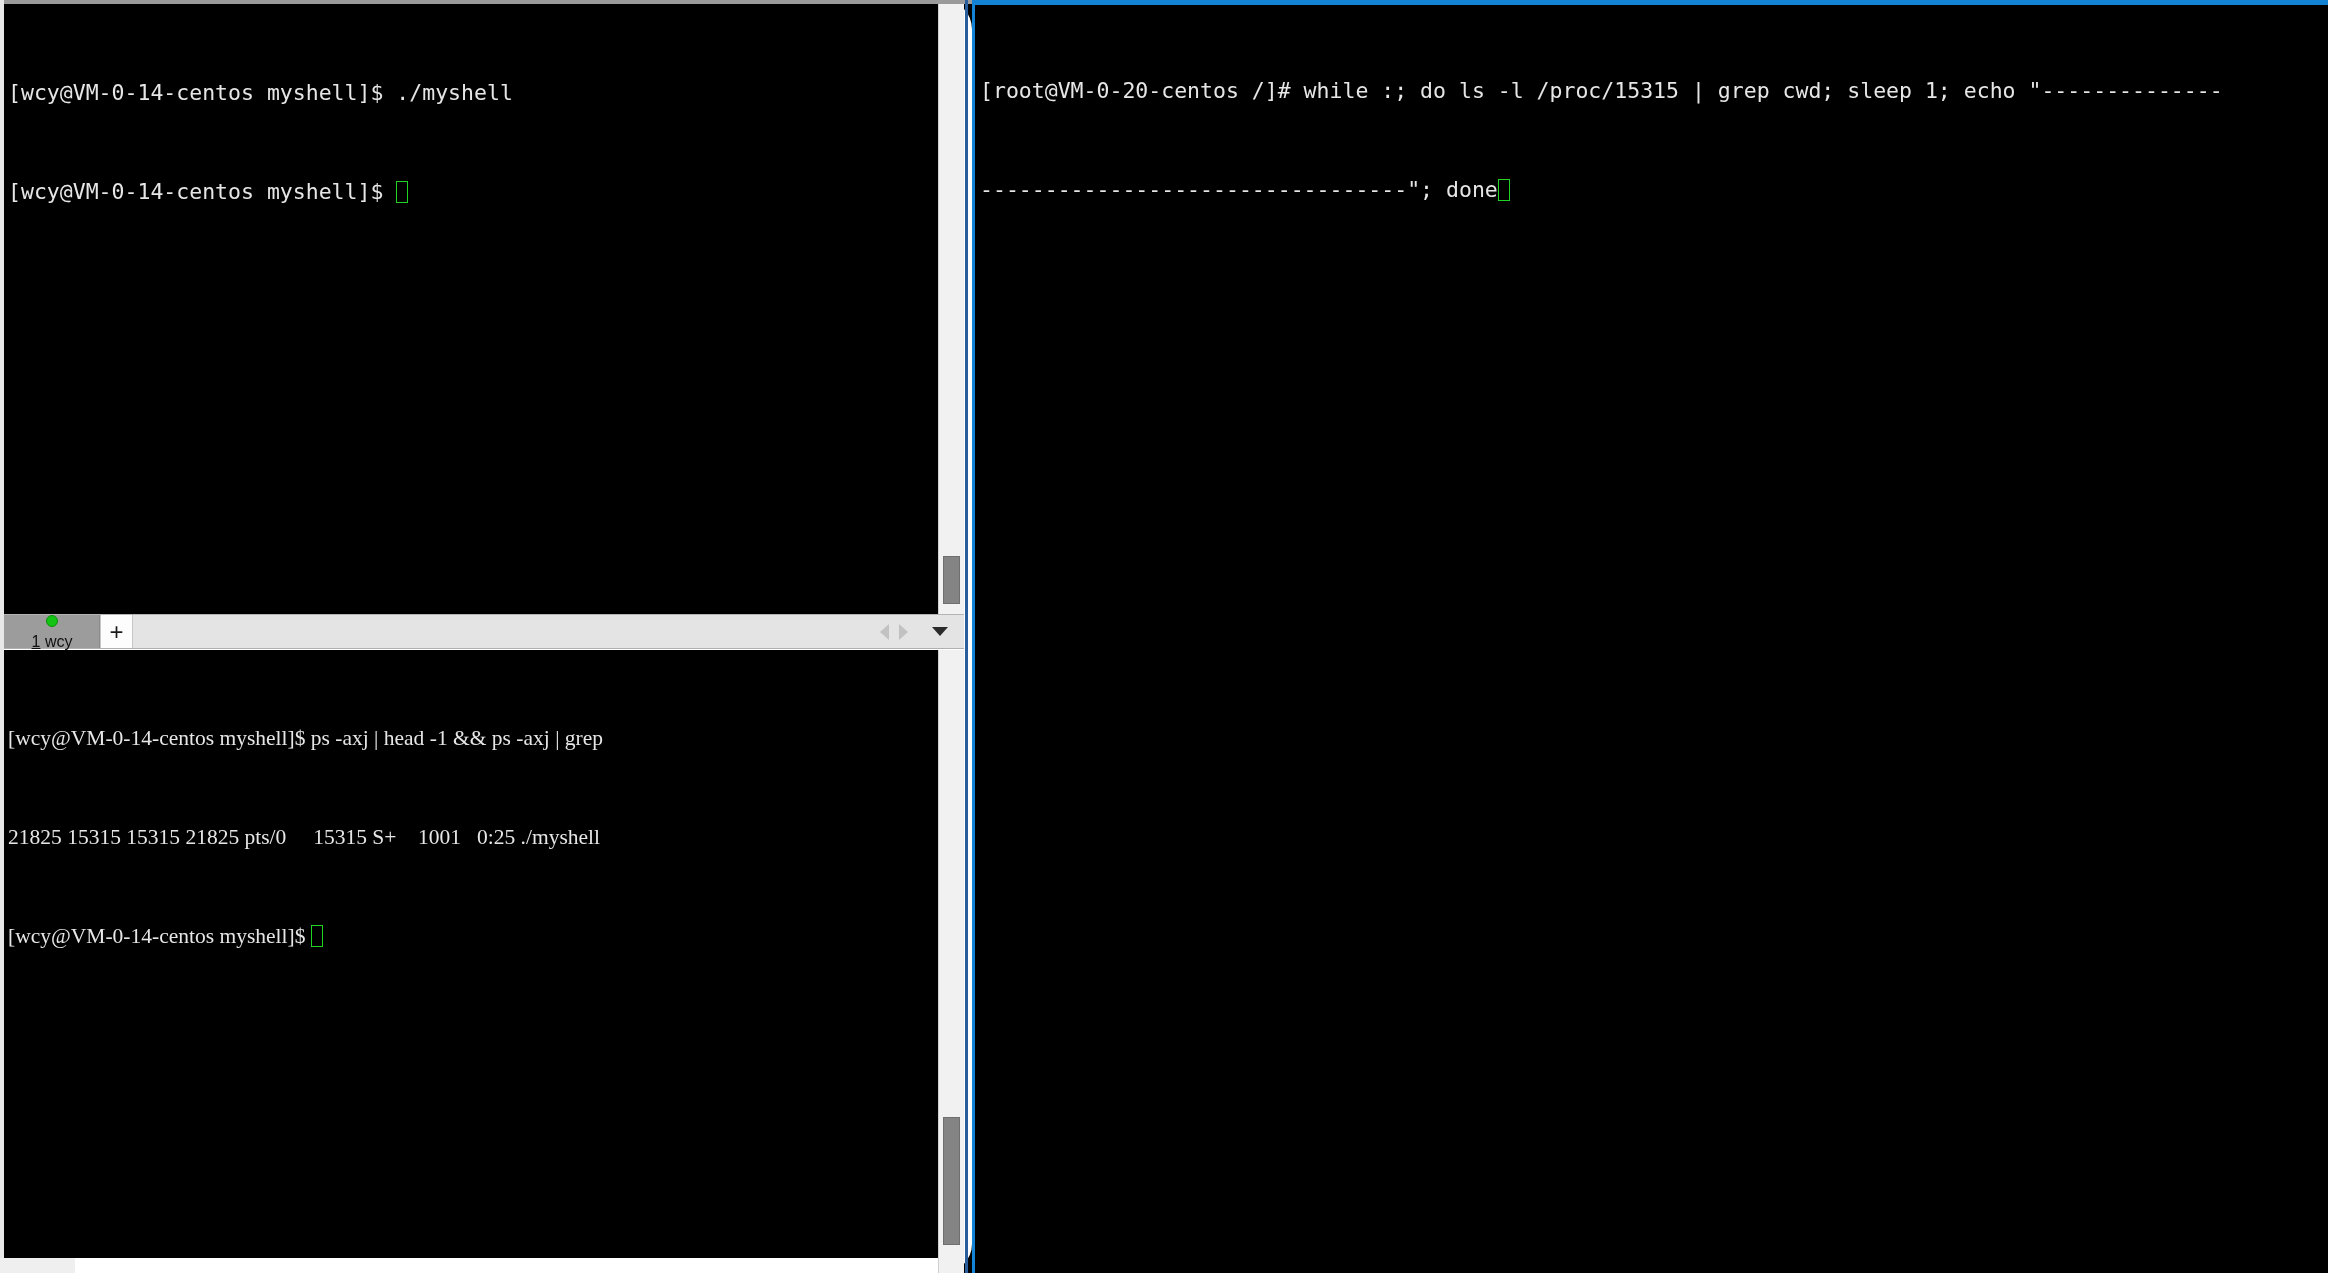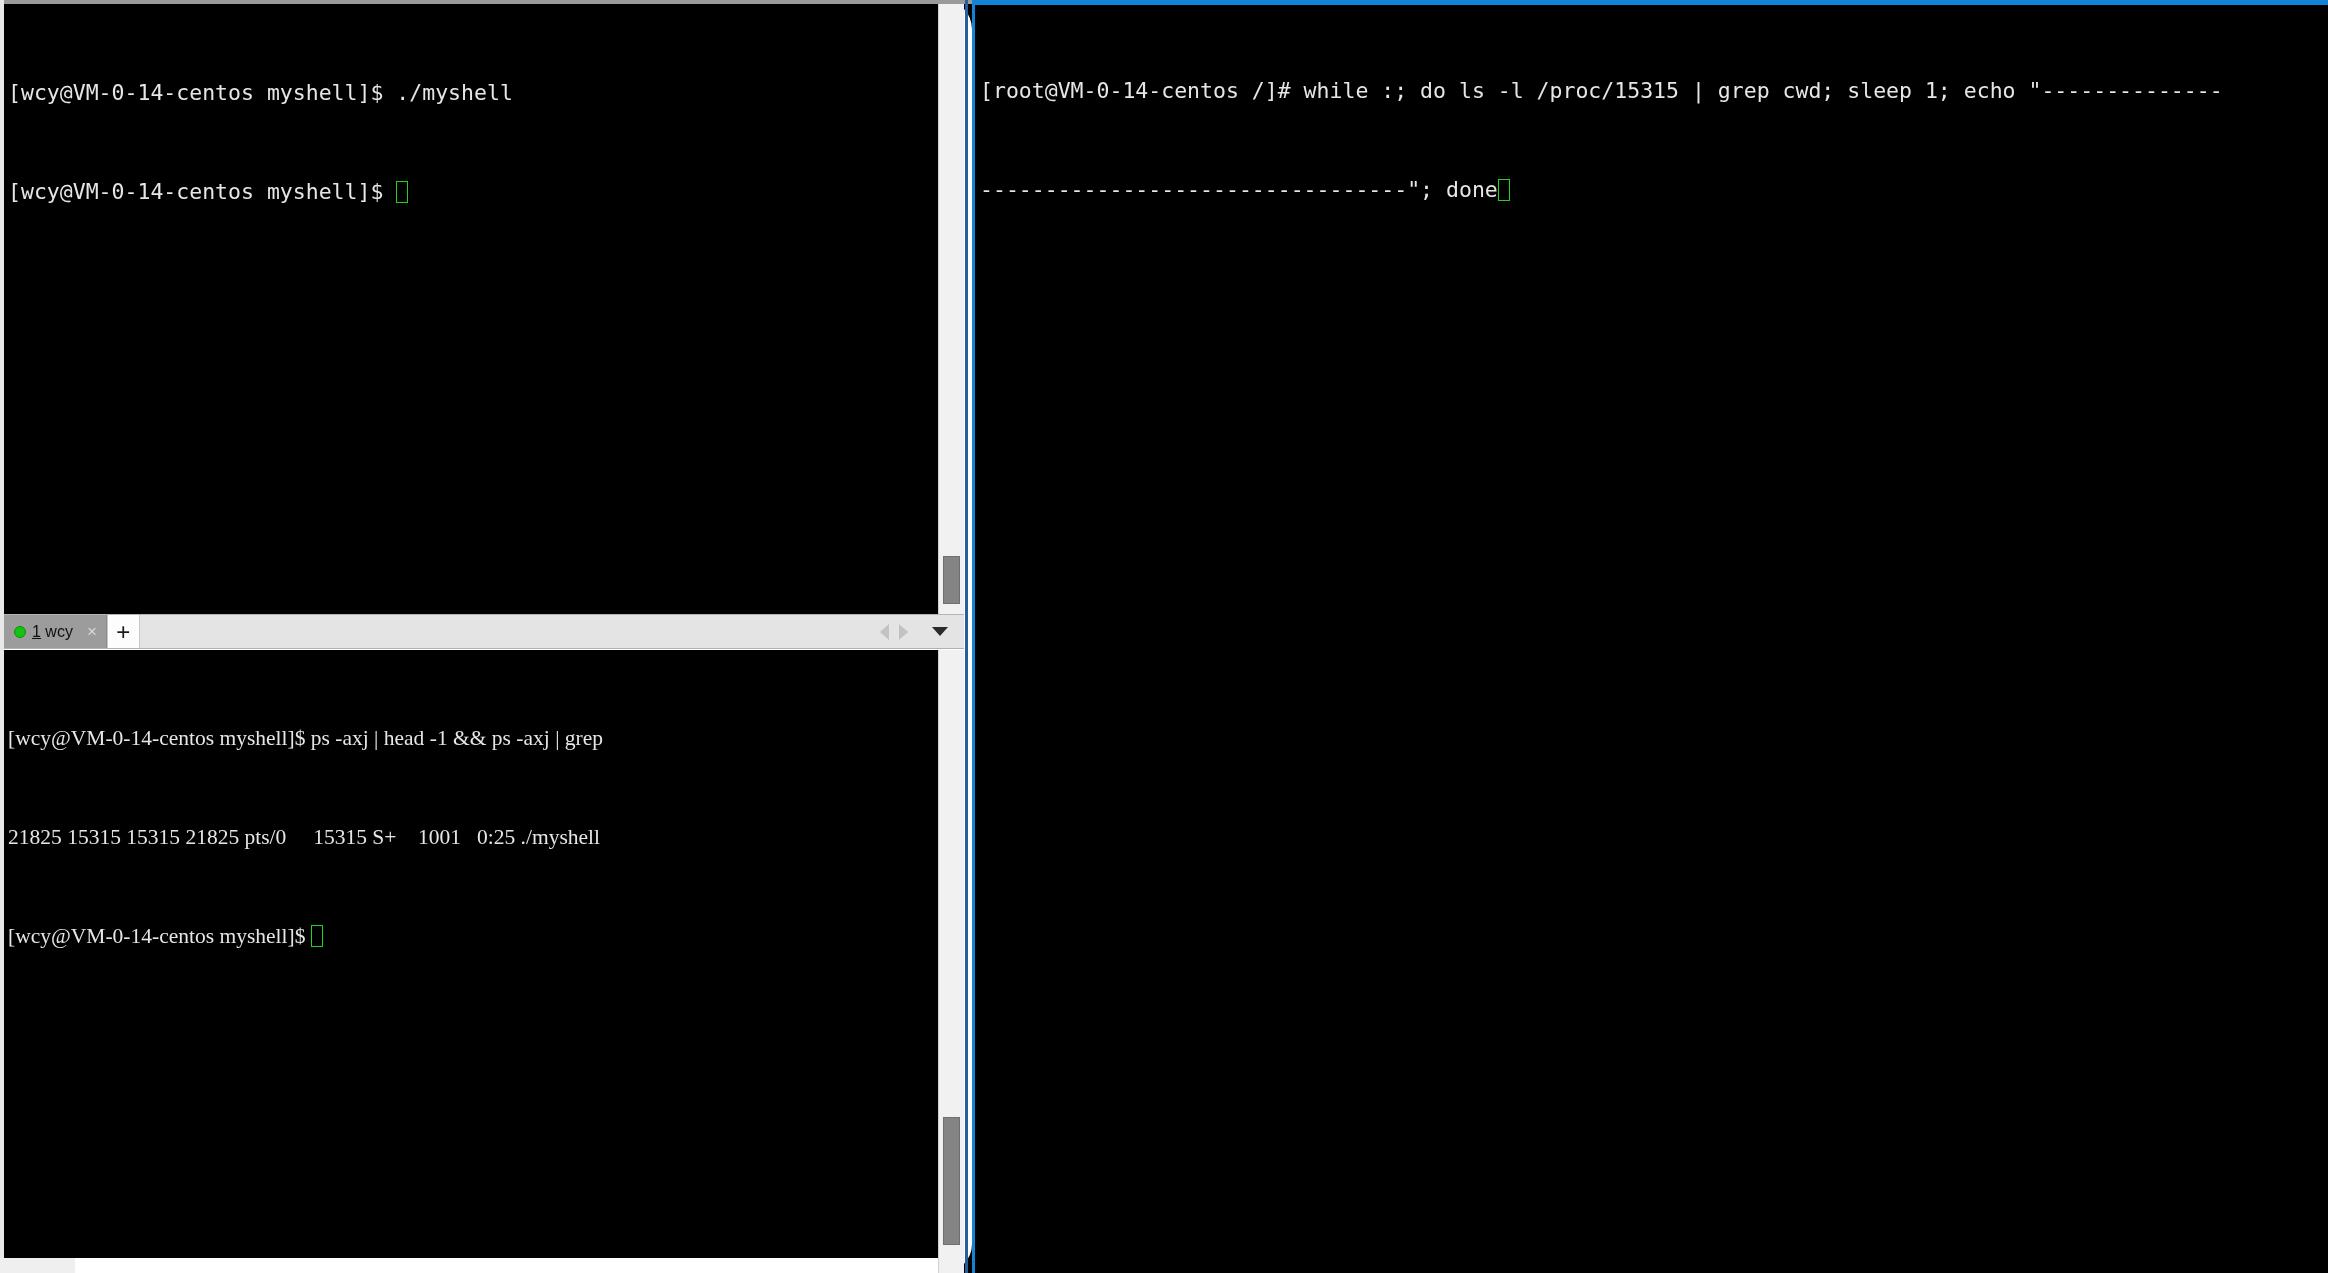--- a/index.html
+++ b/index.html
@@ -103,20 +103,21 @@
     gap: 6px;
     padding: 0 9px 0 10px;
     background: #9c9c9c;
     color: #101010;
     font-family: "Liberation Sans", sans-serif;
     font-size: 16px;
     border-right: 1px solid #8a8a8a;
     cursor: default;
     min-width: 96px;
     box-sizing: border-box;
+    flex-direction: column;
   }
   .tab-dot {
     width: 12px;
     height: 12px;
     border-radius: 50%;
     background: #14c414;
     border: 1px solid #0a900a;
     box-sizing: border-box;
     flex: none;
   }
@@ -304,18 +305,18 @@
     <div class="scroll-bottom">
       <div class="thumb"></div>
     </div>
 
     <div class="left-bottom-strip"></div>
     <div class="left-edge-blue"></div>
   </div>
 
   <div class="right-window">
     <div class="term-text">
-      <div class="line">[root@VM-0-14-centos /]# while :; do ls -l /proc/15315 | grep cwd; sleep 1; echo "--------------</div>
+      <div class="line">[root@VM-0-20-centos /]# while :; do ls -l /proc/15315 | grep cwd; sleep 1; echo "--------------</div>
       <div class="line"><span>---------------------------------"; done</span><span class="cursor"></span></div>
     </div>
   </div>
 
 </div>
 
 </body></html>

